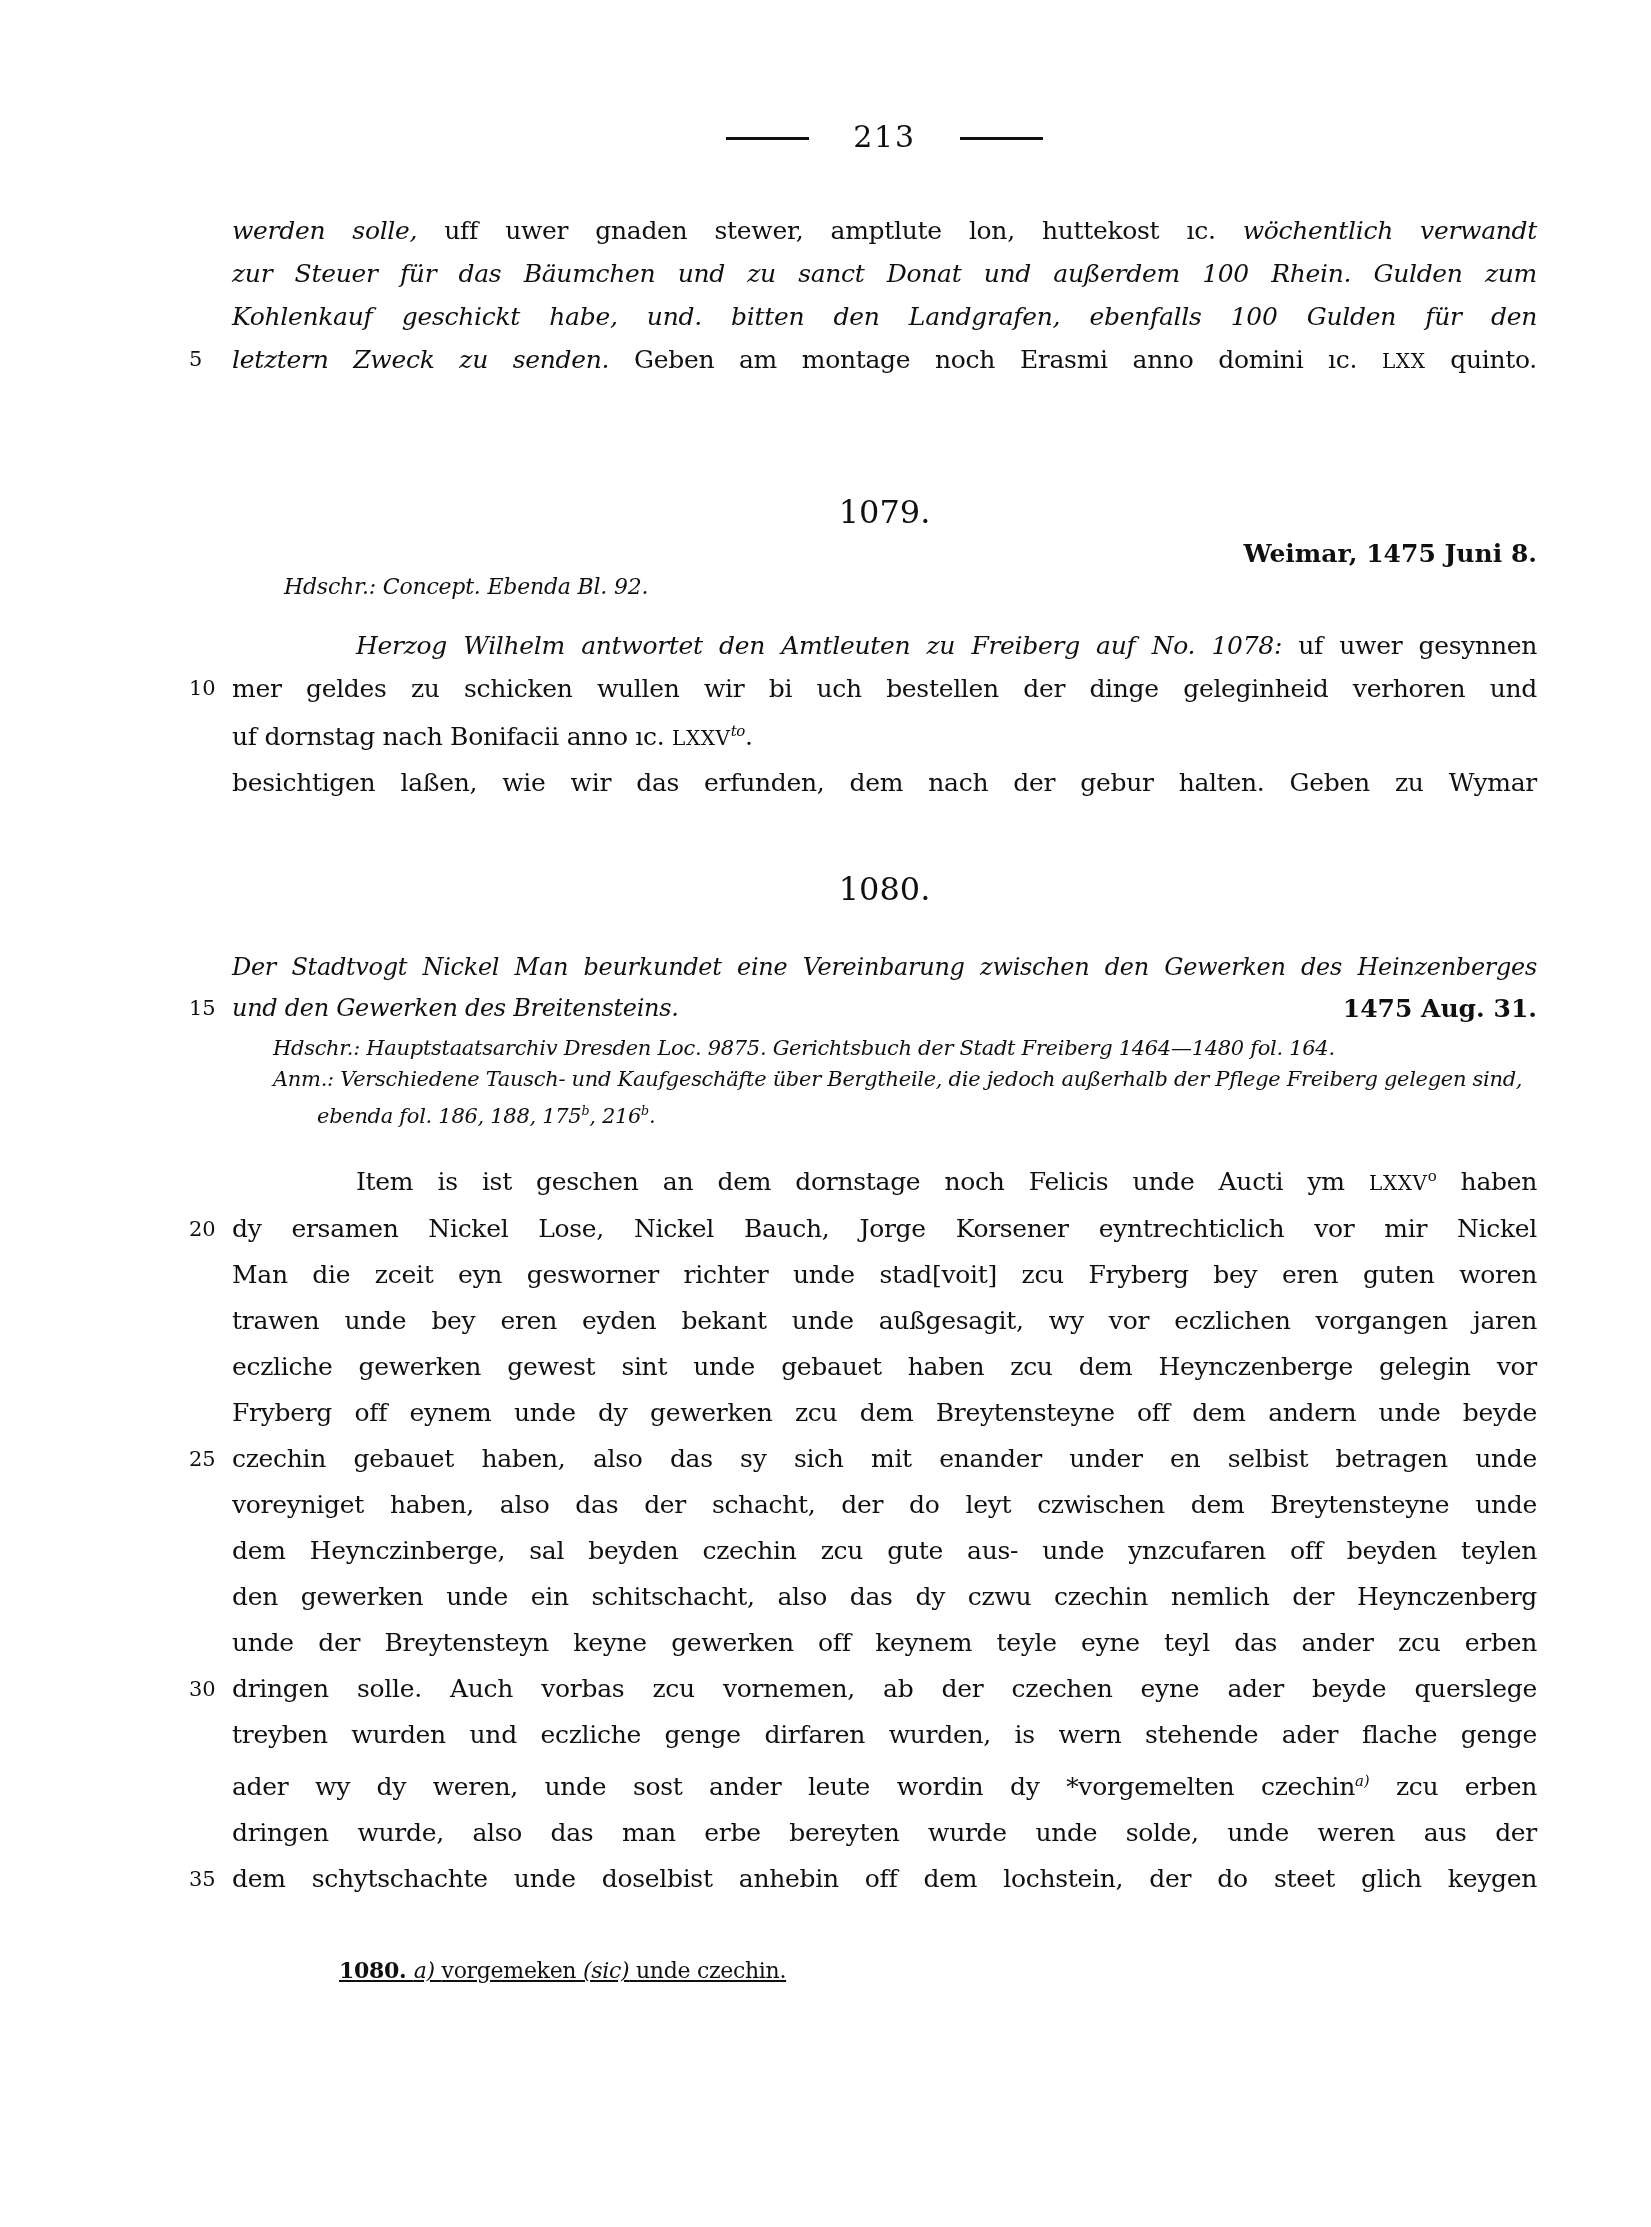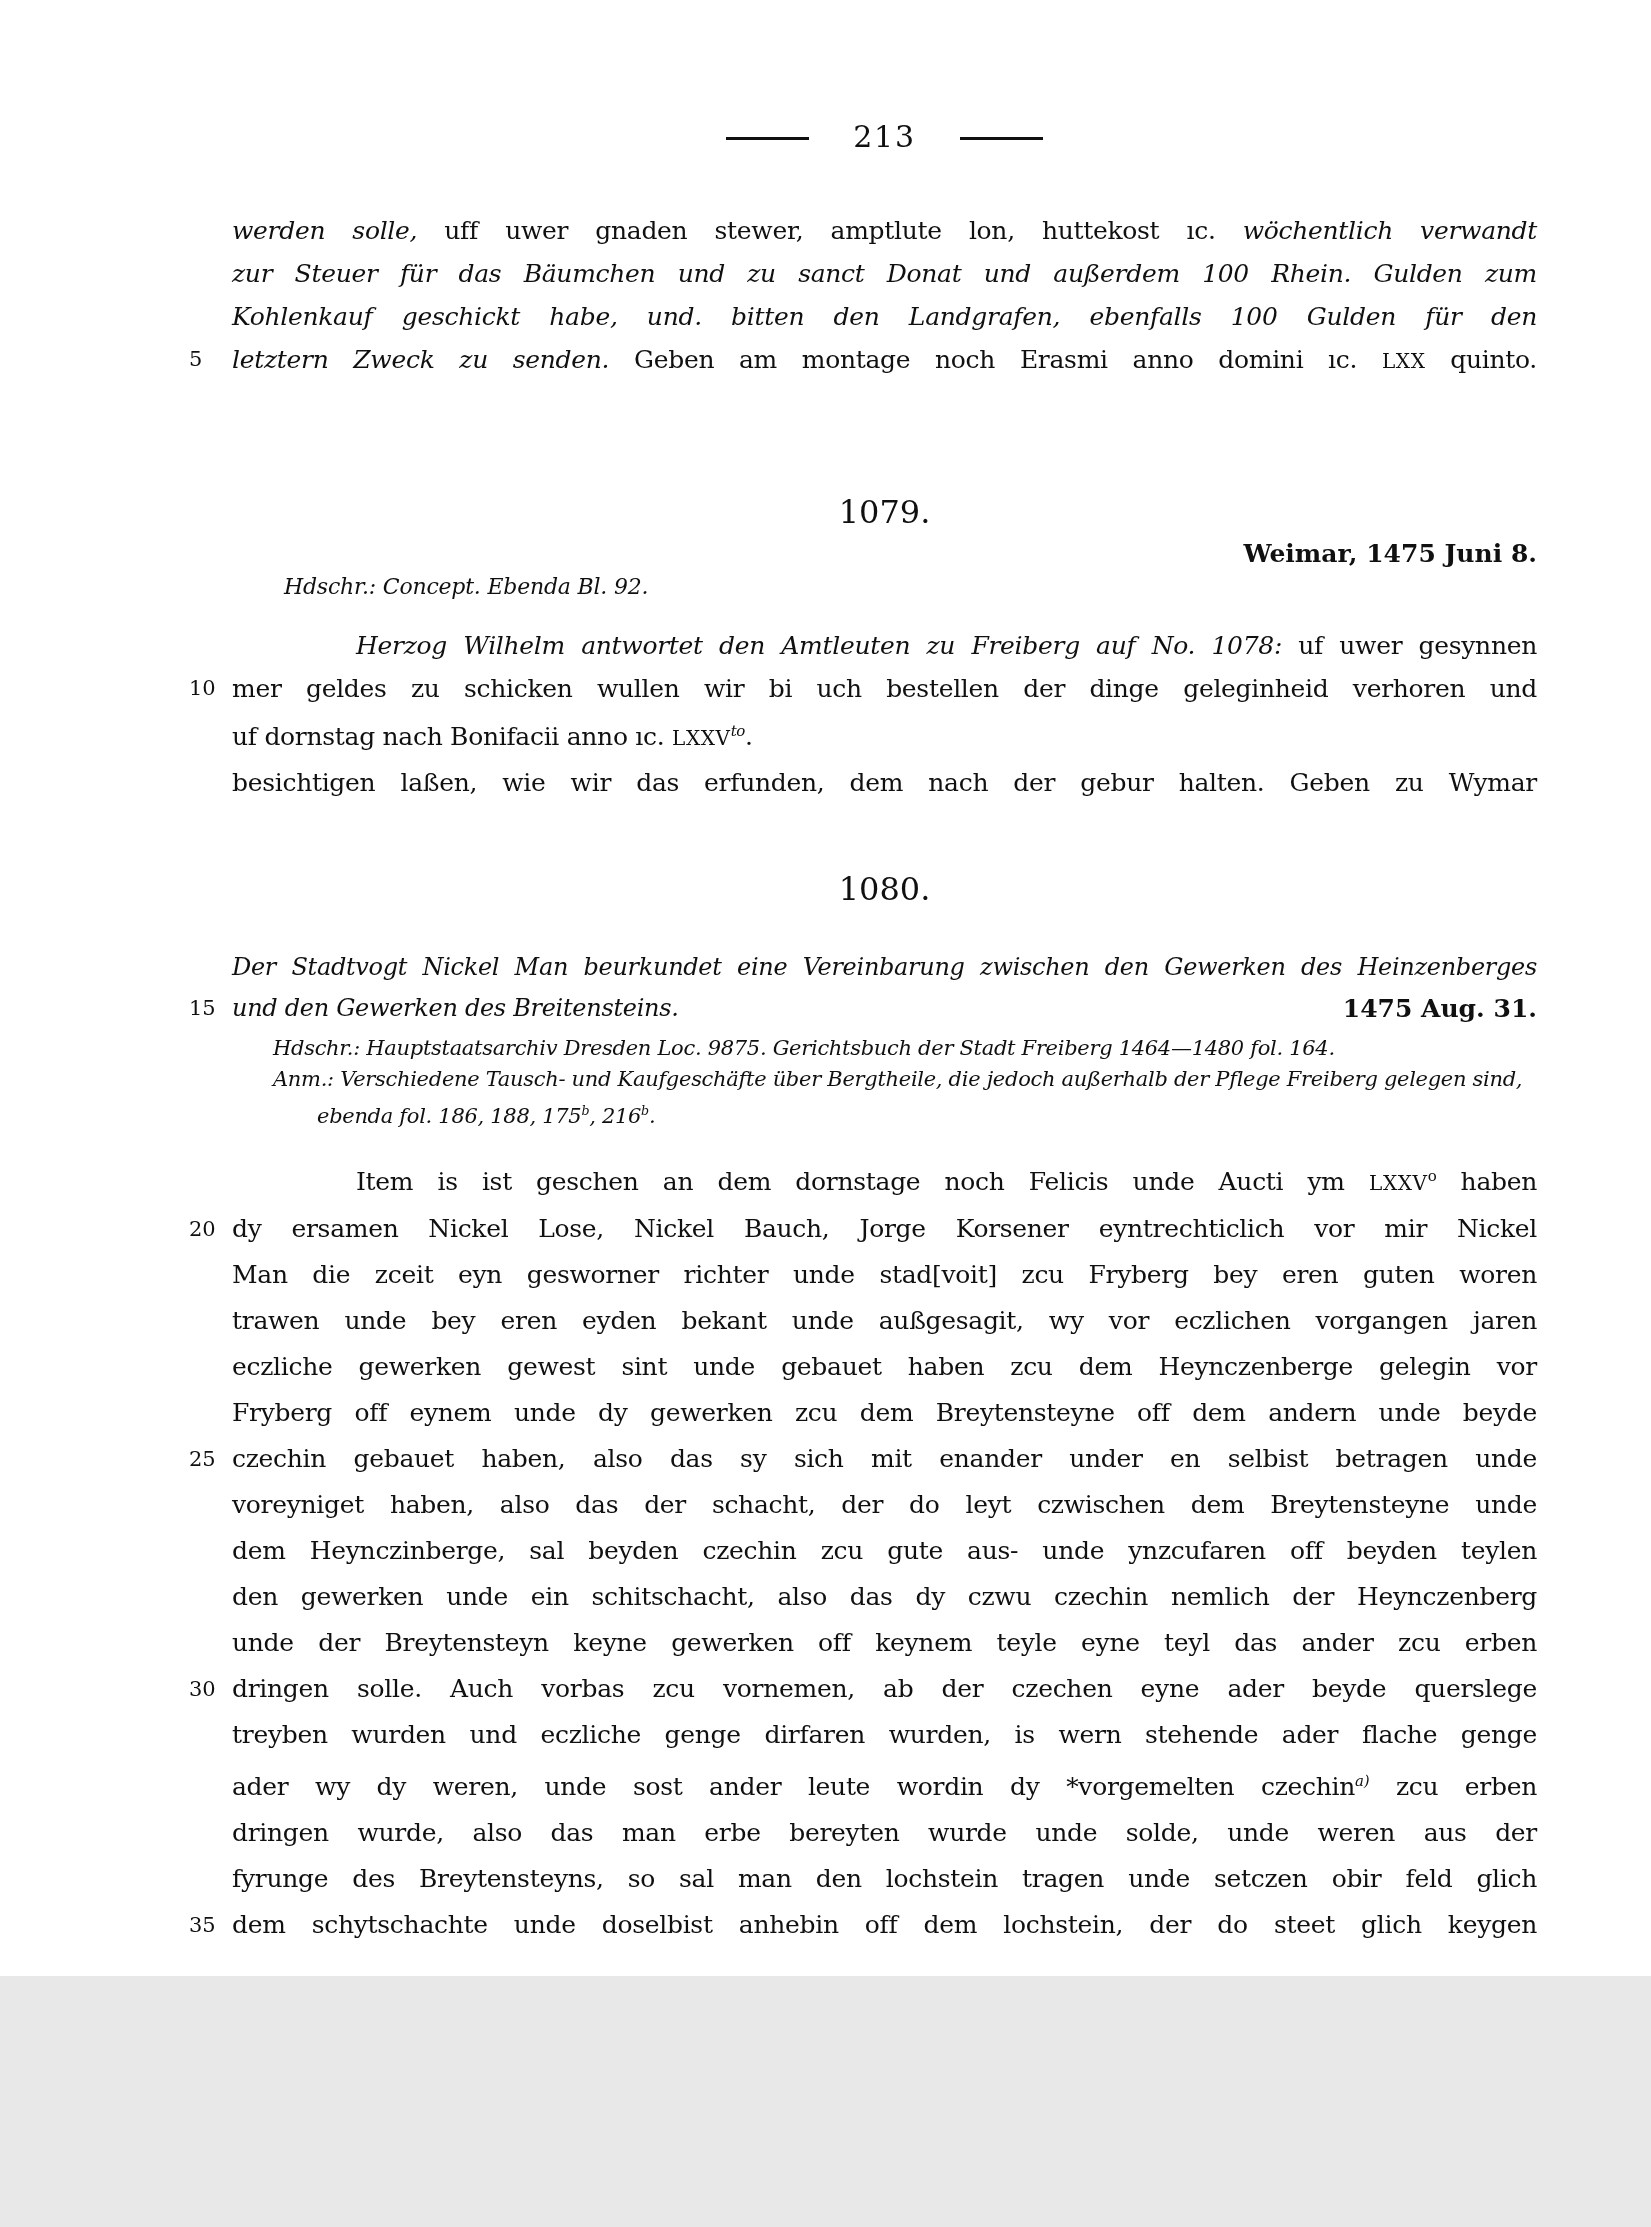--- a/index.html
+++ b/index.html
@@ -1,18 +1,18 @@
 <!DOCTYPE html>
 <html style="font-size:8.8px"><head>
 <meta charset="utf-8">
 <style>
   html,body { margin:0; padding:0; background:#e8e8e8; }
   .sheet {
     position:relative; box-sizing:border-box;
-    width:1651px; height:1976px;
+    width:1651px; height:2227px;
     background:#ffffff; color:#101010;
     font-family:"DejaVu Serif", serif;
     padding:119px 114px 0 232px;
     overflow:hidden;
   }
   .header { display:flex; justify-content:center; align-items:center; gap:44px; margin-bottom:55px; }
   .dash { width:83px; height:2.8px; background:#101010; margin-top:3.3px; }
   .pageno { font-size:30px; letter-spacing:1.7px; }
 
   .textcol { position:relative; }
@@ -103,21 +103,20 @@
         <div class="line"><span class="r">Fryberg off eynem unde dy gewerken zcu dem Breytensteyne off dem andern unde beyde</span></div>
         <div class="line"><span class="margin-num">25</span><span class="r">czechin gebauet haben, also das sy sich mit enander under en selbist betragen unde</span></div>
         <div class="line"><span class="r">voreyniget haben, also das der schacht, der do leyt czwischen dem Breytensteyne unde</span></div>
         <div class="line"><span class="r">dem Heynczinberge, sal beyden czechin zcu gute aus- unde ynzcufaren off beyden teylen</span></div>
         <div class="line"><span class="r">den gewerken unde ein schitschacht, also das dy czwu czechin nemlich der Heynczenberg</span></div>
         <div class="line"><span class="r">unde der Breytensteyn keyne gewerken off keynem teyle eyne teyl das ander zcu erben</span></div>
         <div class="line"><span class="margin-num">30</span><span class="r">dringen solle. Auch vorbas zcu vornemen, ab der czechen eyne ader beyde querslege</span></div>
         <div class="line"><span class="r">treyben wurden und eczliche genge dirfaren wurden, is wern stehende ader flache genge</span></div>
         <div class="line"><span class="r">ader wy dy weren, unde sost ander leute wordin dy *vorgemelten czechin</span><span class="supi">a)</span><span class="r"> zcu erben</span></div>
         <div class="line"><span class="r">dringen wurde, also das man erbe bereyten wurde unde solde, unde weren aus der</span></div>
-        <div class="line"><span class="r">fyrunge des Breytensteyns, so sal man den lochstein tragen unde setczen obir feld glich</span></div>
         <div class="line"><span class="margin-num">35</span><span class="r">dem schytschachte unde doselbist anhebin off dem lochstein, der do steet glich keygen</span></div>
       </div>
 
     <div class="footnote">
         <div class="line left"><span class="b">1080. </span><span class="i">a) </span><span class="r">vorgemeken </span><span class="i">(sic)</span><span class="r"> unde czechin.</span></div>
       </div>
 
   </div>
 </div>
 

